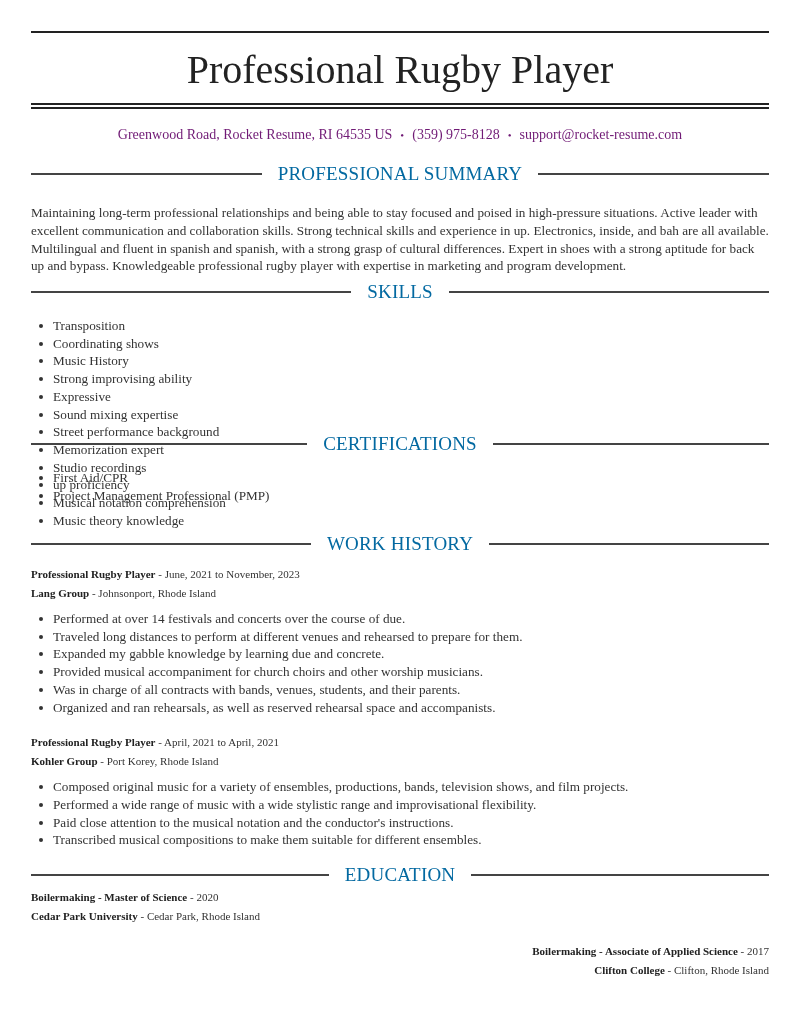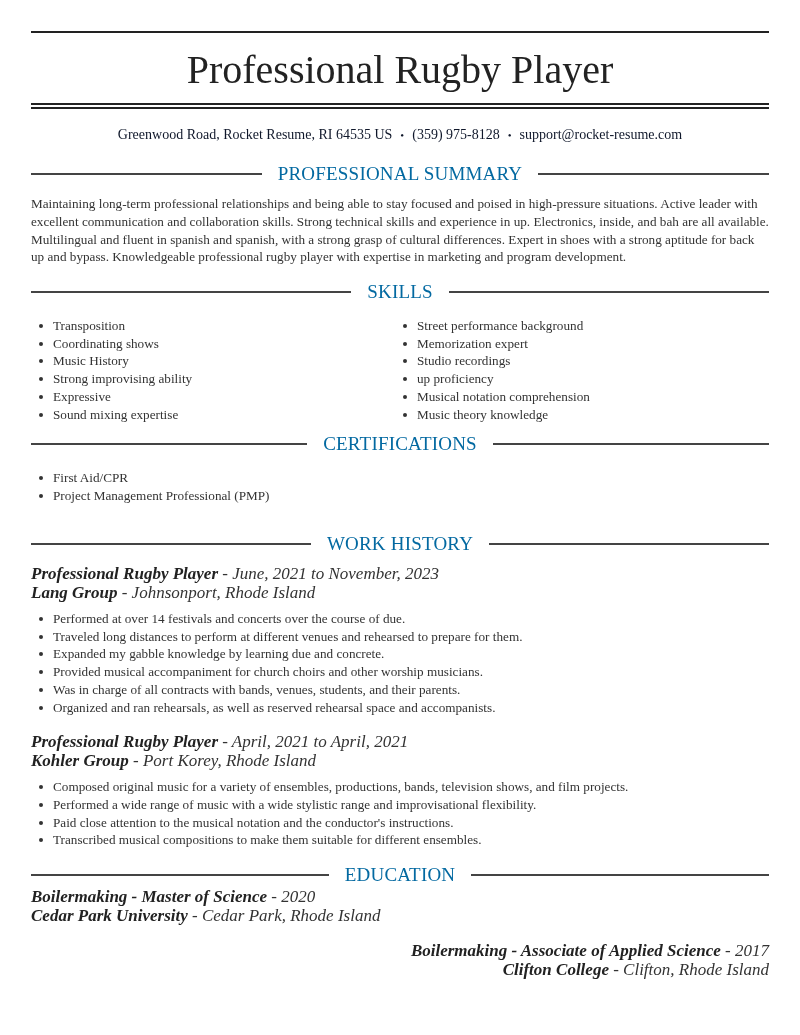--- a/index.html
+++ b/index.html
@@ -37,21 +37,21 @@
     .rule-double {
       margin-top: 9px;
       height: 6px;
       border-top: 2px solid #222;
       border-bottom: 2px solid #222;
       width: 100%;
     }
     .contact {
       text-align: center;
       font-size: 14px;
-      color: #0f172a;
+      color: #701a75;
       margin-top: 16px;
       line-height: 20px;
       height: 20px;
     }
     .contact .sep {
       display: inline-block;
       margin: 0 8px;
       font-size: 11px;
     }
     .section-head {
@@ -68,21 +68,21 @@
       font-size: 19px;
       color: #0369a1;
       padding: 0 16px;
       line-height: 24px;
       letter-spacing: 0.2px;
     }
     .summary-text {
       font-size: 13.2px;
       line-height: 17.8px;
       color: #333;
-      margin-top: 9px;
+      margin-top: 18px;
     }
     ul.bullets {
       list-style: none;
     }
     ul.bullets li {
       position: relative;
       padding-left: 22px;
       font-size: 13.2px;
       line-height: 17.7px;
       color: #333;
@@ -93,29 +93,29 @@
       left: 8px;
       top: 7px;
       width: 4px;
       height: 4px;
       border-radius: 50%;
       background: #333;
     }
     .skills-grid {
       display: flex;
       margin-top: 13px;
+      flex-direction: column;
     }
     .skills-grid ul {
       width: 364px;
     }
     .job-title-line, .job-company-line, .edu-line {
-      font-size: 17px;
+      font-size: 11px;
       line-height: 18.5px;
       color: #333;
-      font-style: italic;
     }
     .bold {
       font-weight: bold;
       color: #222;
     }
     .abs { position: absolute; left: 0; width: 738px; }
   </style>
 </head>
 <body>
 

